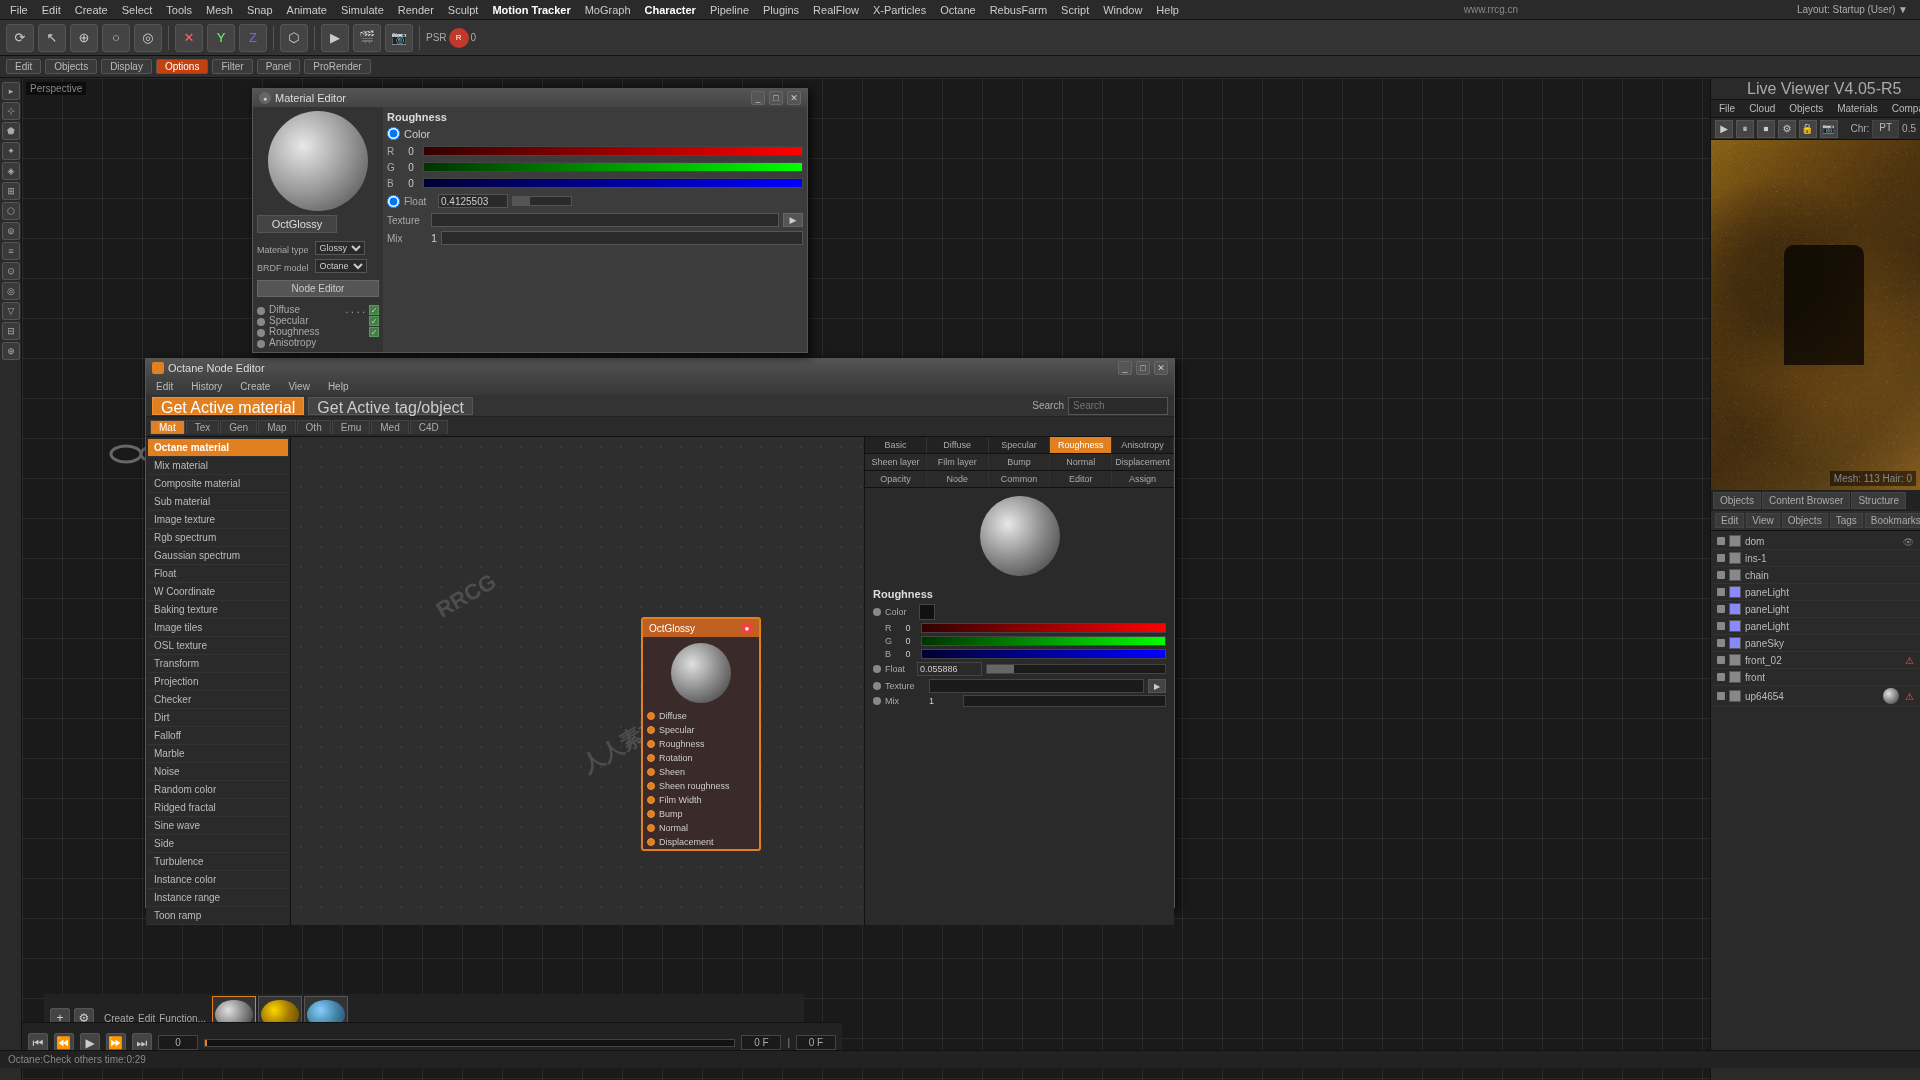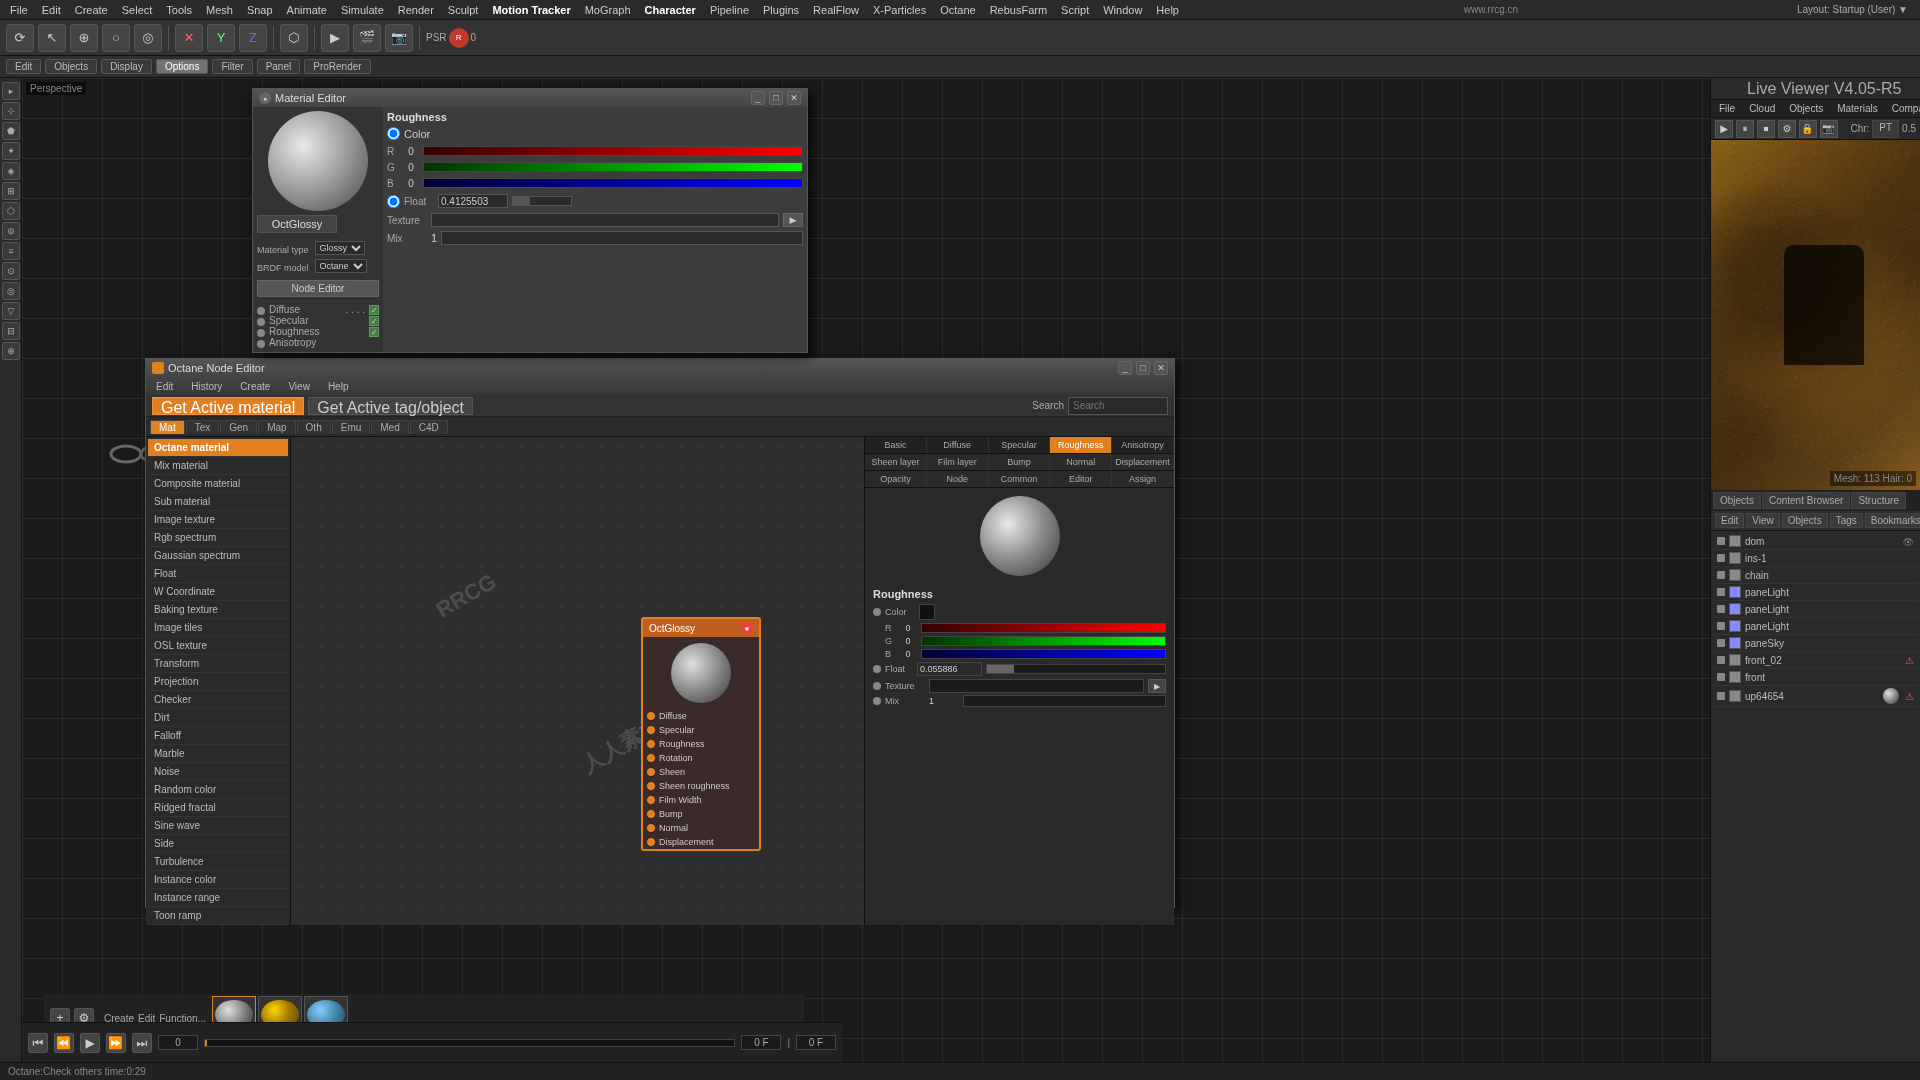--- a/index.html
+++ b/index.html
@@ -80,21 +80,21 @@
     }
     .sec-btn {
       padding: 1px 8px;
       font-size: 10px;
       color: #bbb;
       background: #3a3a3a;
       border: 1px solid #555;
       border-radius: 2px;
       cursor: pointer;
     }
-    .sec-btn.active { background: #737373; color: #fff; }
+    .sec-btn.active { background: #c2410c; color: #fff; }
 
     
     #main-content {
       display: flex;
       width: 100%;
       height: calc(1080px - 78px);
       position: relative;
     }
 
     
@@ -673,21 +673,21 @@
       width: 8px;
       height: 8px;
       border-radius: 50%;
       background: #e08020;
       border: 1px solid #f09030;
     }
 
     
     #status-bar {
       position: absolute;
-      bottom: 0;
+      bottom: 12px;
       left: 0;
       right: 0;
       height: 18px;
       background: #222;
       border-top: 1px solid #111;
       display: flex;
       align-items: center;
       padding: 0 8px;
       font-size: 10px;
       color: #888;

